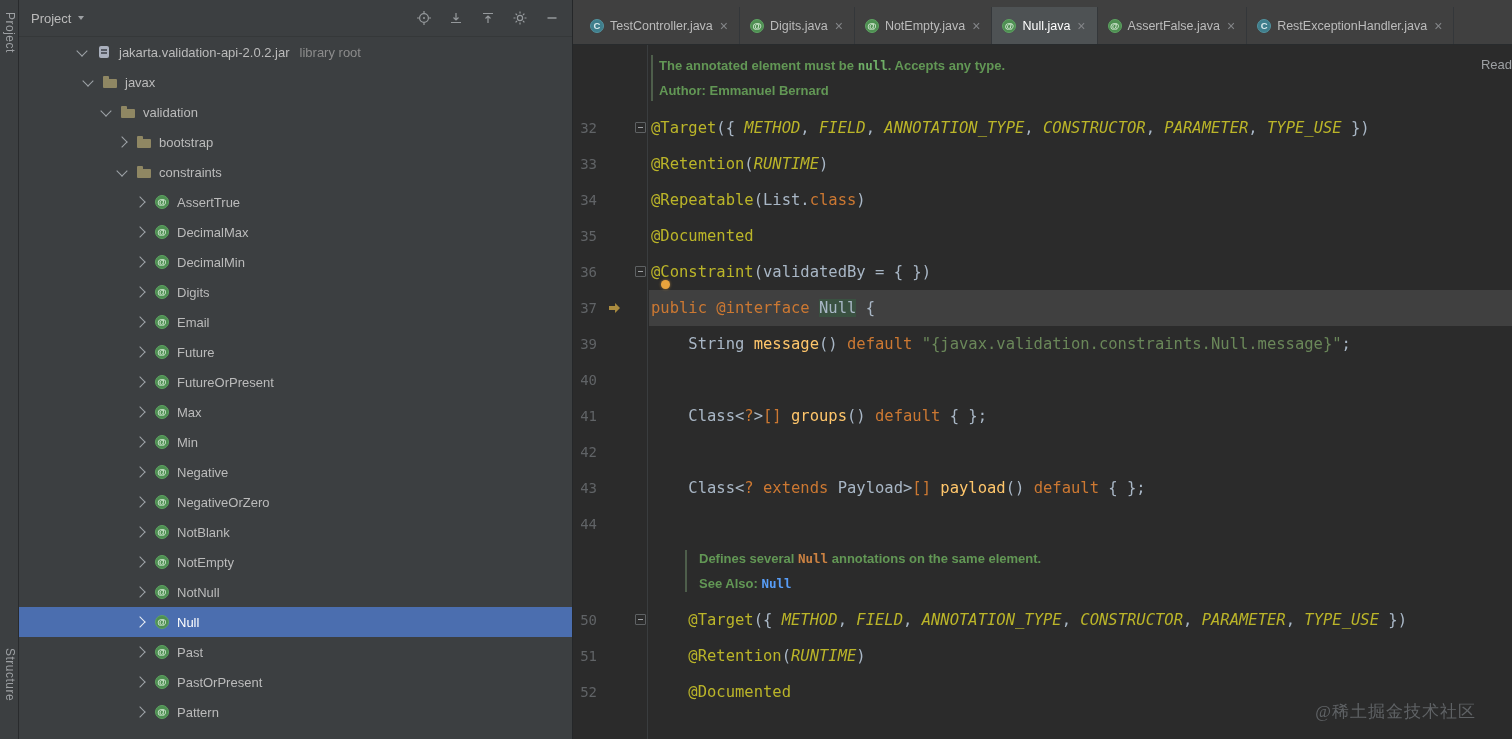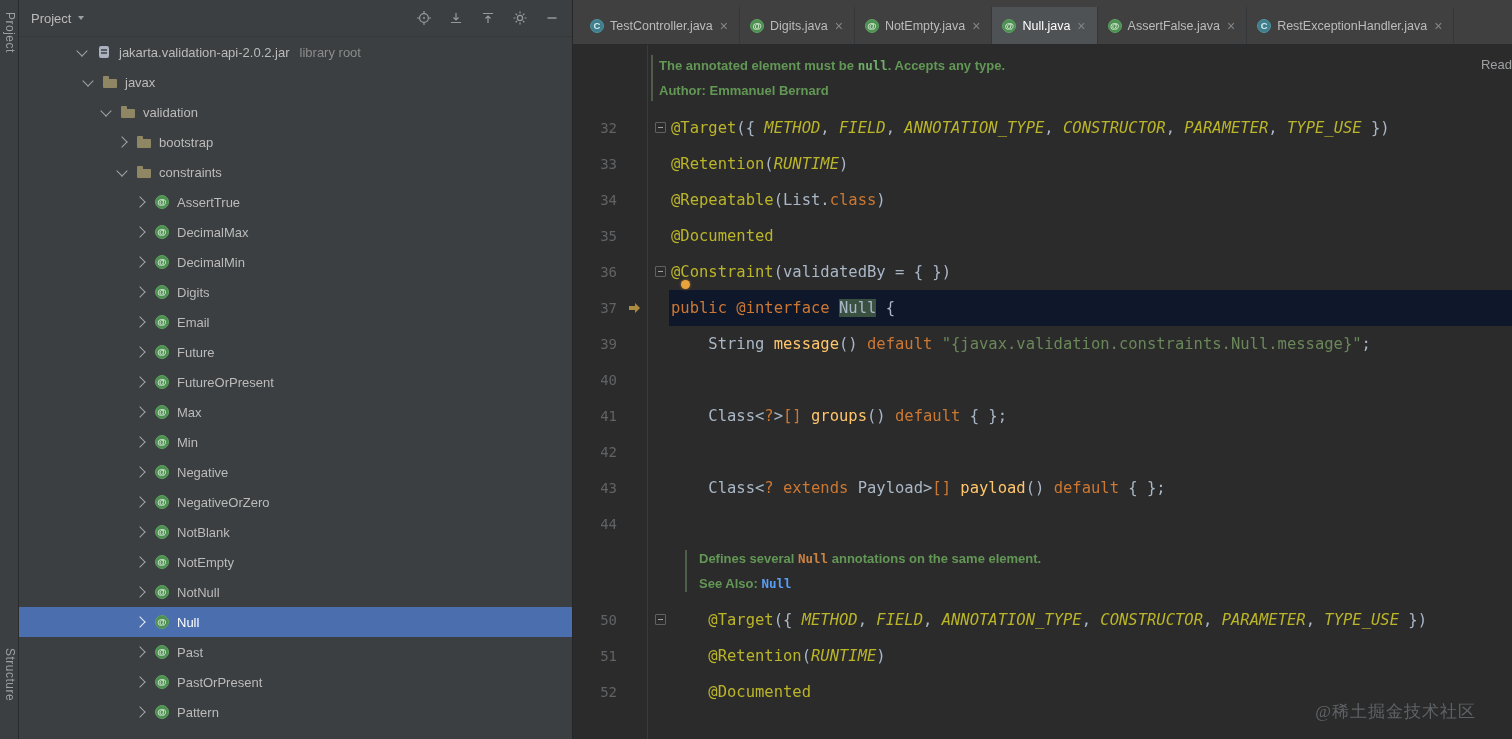--- a/index.html
+++ b/index.html
@@ -74,31 +74,31 @@
   .read-label{position:absolute;top:12px;right:0;color:#9da0a3;font-size:13px;
               font-family:"Liberation Sans",sans-serif;cursor:pointer;z-index:4;}
 
   .docblock1{position:relative;padding:8px 0 7px 86px;}
   .docblock1::before{content:"";position:absolute;left:78px;top:10px;bottom:9px;width:2px;background:#4e5e4b;}
   .docblock2{position:relative;padding:4px 0 6px 126px;}
   .docblock2::before{content:"";position:absolute;left:112px;top:8px;bottom:10px;width:2px;background:#4e5e4b;}
   .doc-line{height:25px;line-height:25px;font-size:13px;color:#629755;
             font-family:"Liberation Sans",sans-serif;white-space:pre;font-weight:bold;}
 
-  .codeline{height:36px;line-height:36px;display:flex;position:relative;margin-left:20px;}
+  .codeline{height:36px;line-height:36px;display:flex;position:relative;}
   .codeline.dot{z-index:2;}
   .gut{width:76px;flex:none;position:relative;}
   .lnum{position:absolute;left:0;top:0;width:24px;text-align:right;color:#606366;font-size:14px;}
   .fold-slot{position:absolute;left:62px;top:12px;width:11px;height:11px;box-sizing:border-box;cursor:pointer;}
   .fold-slot.fold{border:1px solid #5e6163;background:#2b2b2b;border-radius:1px;}
   .fold-slot.fold::before{content:"";position:absolute;left:2px;right:2px;top:4px;height:1px;background:#9da0a3;}
   .gicon-tag::after{content:"";position:absolute;left:36px;top:13px;width:11px;height:10px;background:#ab8c3f;
                     clip-path:polygon(0 30%,55% 30%,55% 0,100% 50%,55% 100%,55% 70%,0 70%);}
   .ctext{flex:1;white-space:pre;padding-left:2px;}
-  .codeline.caret .ctext{background:#0f172a;}
+  .codeline.caret .ctext{background:#404040;}
   .codeline.dot::after{content:"";position:absolute;left:88px;bottom:1px;width:9px;height:9px;
                        border-radius:50%;background:#e8a33d;box-shadow:0 0 3px rgba(232,163,61,.6);}
 
   .tk{white-space:pre;}
   .tk.plain{color:#a9b7c6;}
   .tk.kw{color:#cc7832;}
   .tk.ann{color:#bbb529;}
   .tk.const{color:#bbb529;font-style:italic;}
   .tk.method{color:#ffc66b;}
   .tk.str{color:#6a8759;}

